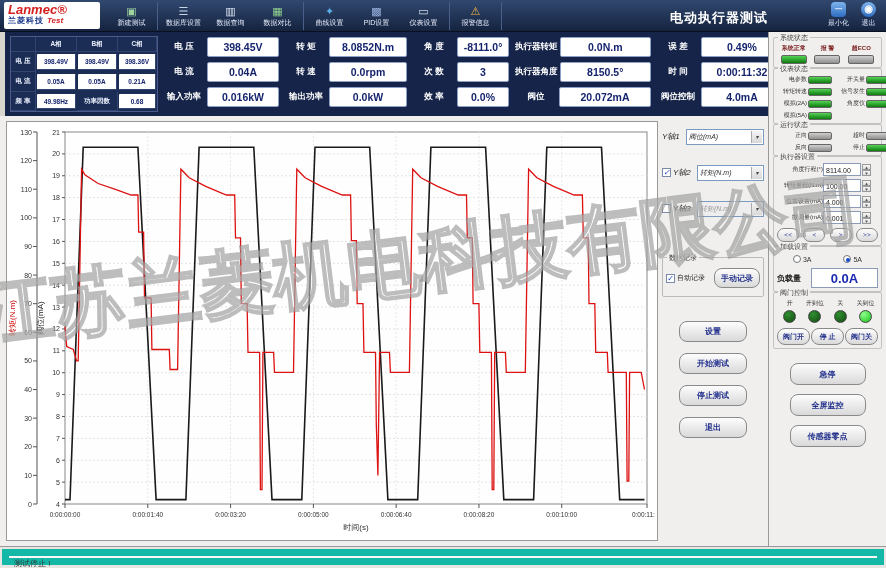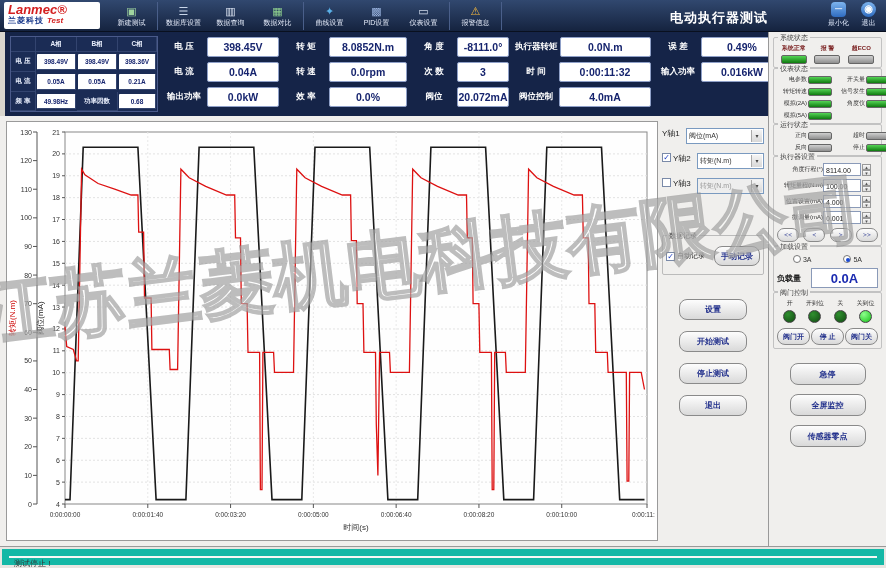--- a/index.html
+++ b/index.html
@@ -52,21 +52,21 @@
     text-align:center; height:20px; line-height:19px; border:1px solid #8fa0c8;
     border-radius:2px; margin-left:2px; white-space:nowrap; }
 
   
   #main { position:absolute; top:116px; left:0; width:768px; bottom:22px; background:#f0efed; }
   #chartpanel { position:absolute; left:6px; top:5px; width:652px; bottom:5px;
     background:#fff; border:1px solid #9a9a9a; }
 
   
   #ctrlcol { position:absolute; left:662px; top:8px; width:102px; bottom:4px; }
-  .yrow { display:flex; margin:4px 0 8px 0; height:17px; }
+  .yrow { display:flex; align-items:center; margin:4px 0 19px 0; height:17px;font-style:italic; }
   .ylbl { font-size:8px; color:#222; width:24px; white-space:nowrap; }
   .cbox { width:9px; height:9px; background:#fff; border:1px solid #7a8aa8; margin-right:2px;
     font-size:8px; line-height:8px; color:#1a3ac0; text-align:center; cursor:pointer; flex:none; }
   .sel { flex:1; height:16px; background:#fff; border:1px solid #7a9ac0; display:flex;
     align-items:center; font-size:7px; color:#333; padding-left:2px; position:relative;
     cursor:pointer; white-space:nowrap; }
   .sel .arr { position:absolute; right:1px; top:1px; bottom:1px; width:11px;
     background:linear-gradient(#f4f4f4,#d8d8d8); border-left:1px solid #aaa; font-size:6px;
     line-height:13px; text-align:center; color:#444; }
   .sel.dis { background:#eee; color:#999; }
@@ -252,20 +252,24 @@
           <span class="flbl">电 流</span>
           <span class="fval">0.04A</span>
         </div>
       <div class="fld">
           <span class="flbl">转 速</span>
           <span class="fval">0.0rpm</span>
         </div>
       <div class="fld">
           <span class="flbl">次 数</span>
           <span class="fval">3</span>
+        </div>
+      <div class="fld">
+          <span class="flbl">执行器角度</span>
+          <span class="fval">8150.5°</span>
         </div>
       <div class="fld">
           <span class="flbl">时 间</span>
           <span class="fval">0:00:11:32</span>
         </div>
       <div class="fld">
           <span class="flbl">输入功率</span>
           <span class="fval">0.016kW</span>
         </div>
       <div class="fld">

